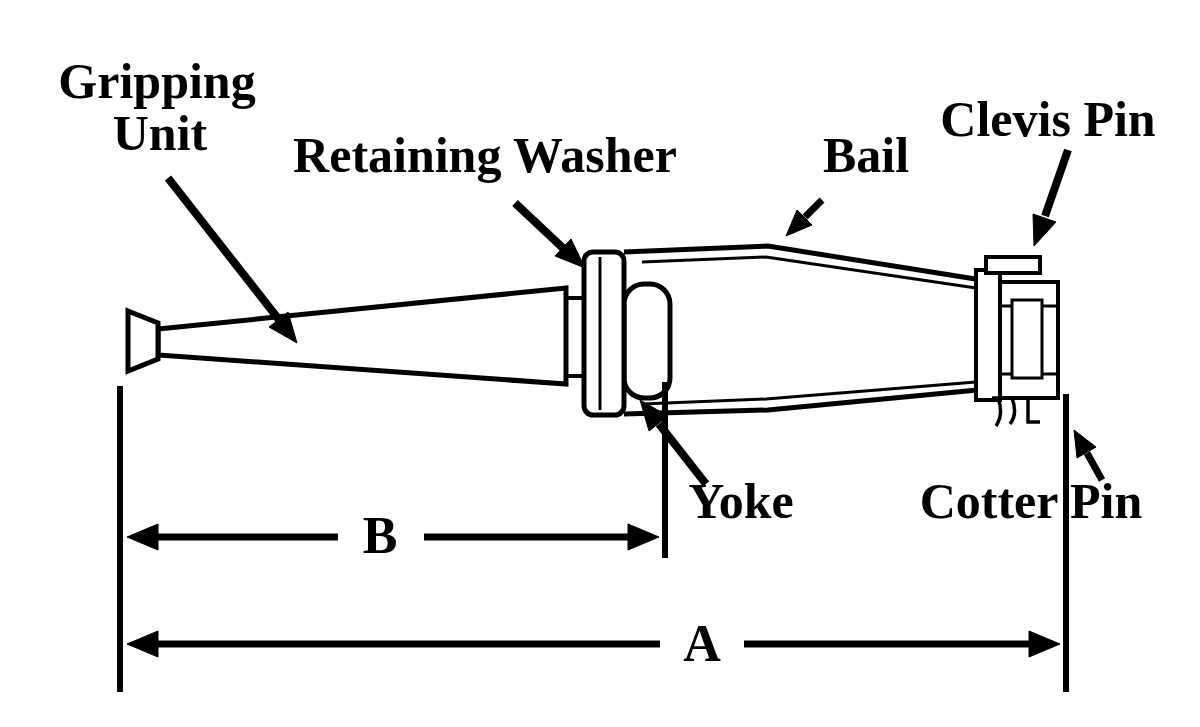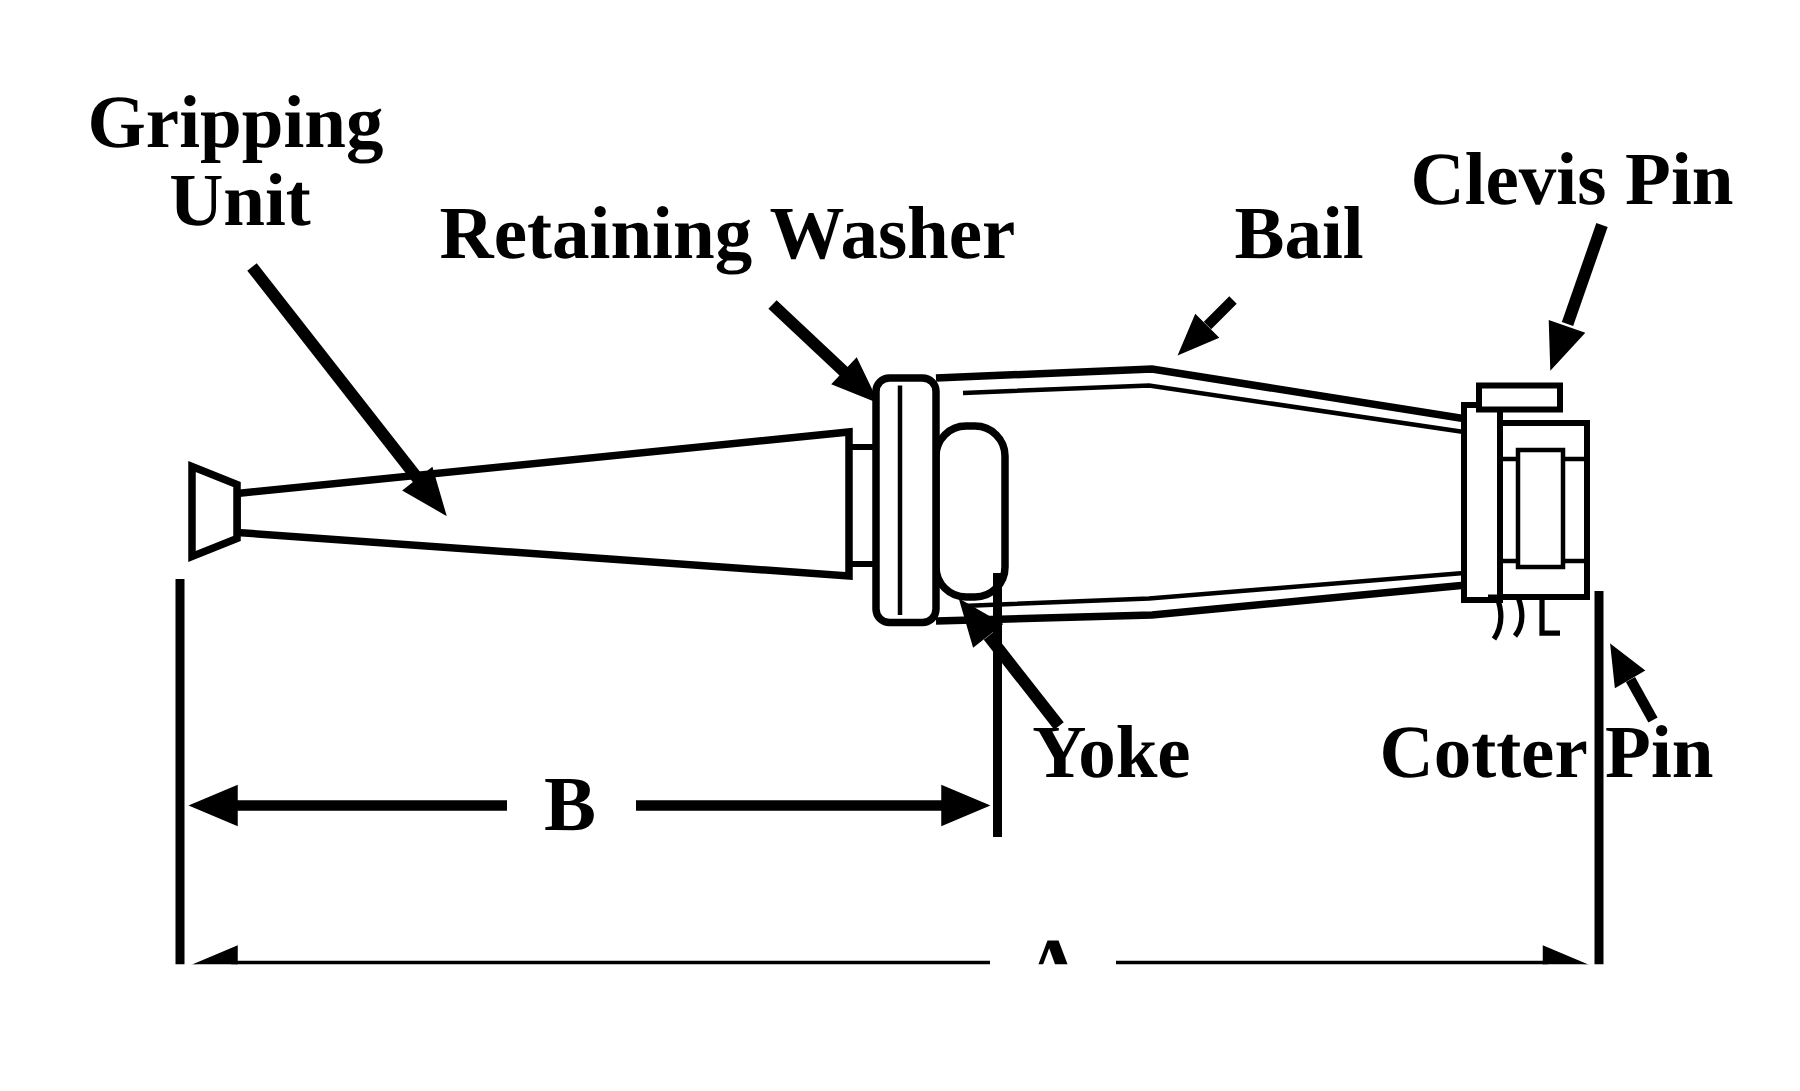--- a/index.html
+++ b/index.html
@@ -3,21 +3,21 @@
 <meta charset="utf-8">
 <style>
   html, body {
     margin: 0;
     padding: 0;
     background: #ffffff;
   }
   .canvas {
     position: relative;
     width: 1200px;
-    height: 643px;
+    height: 727px;
     background: #ffffff;
     overflow: hidden;
   }
   svg {
     display: block;
   }
   text {
     font-family: "Liberation Serif", serif;
     font-weight: bold;
     fill: #000000;

